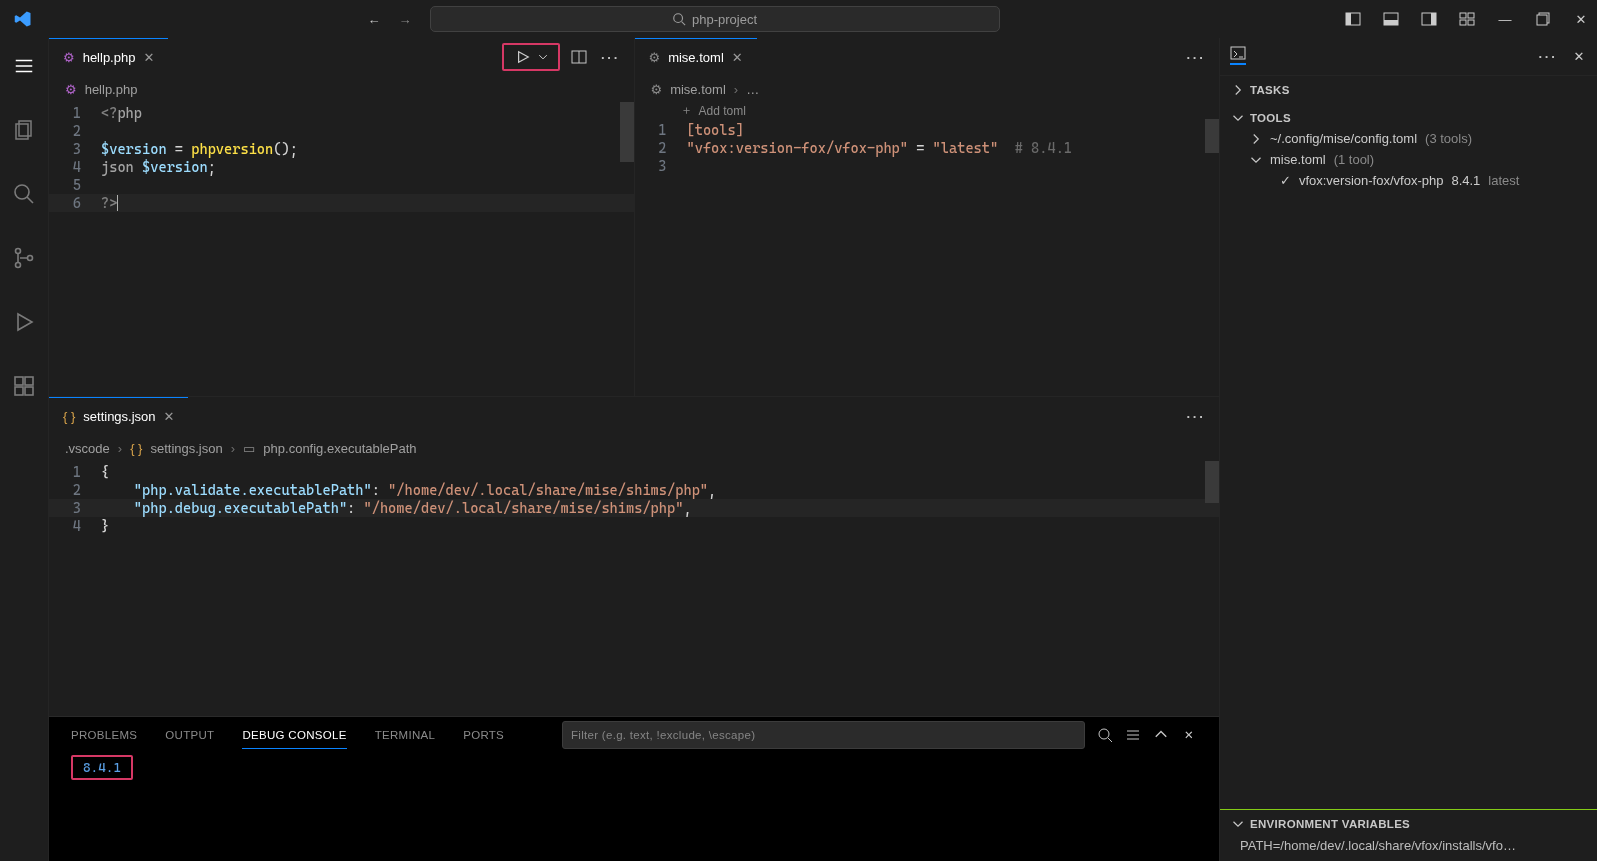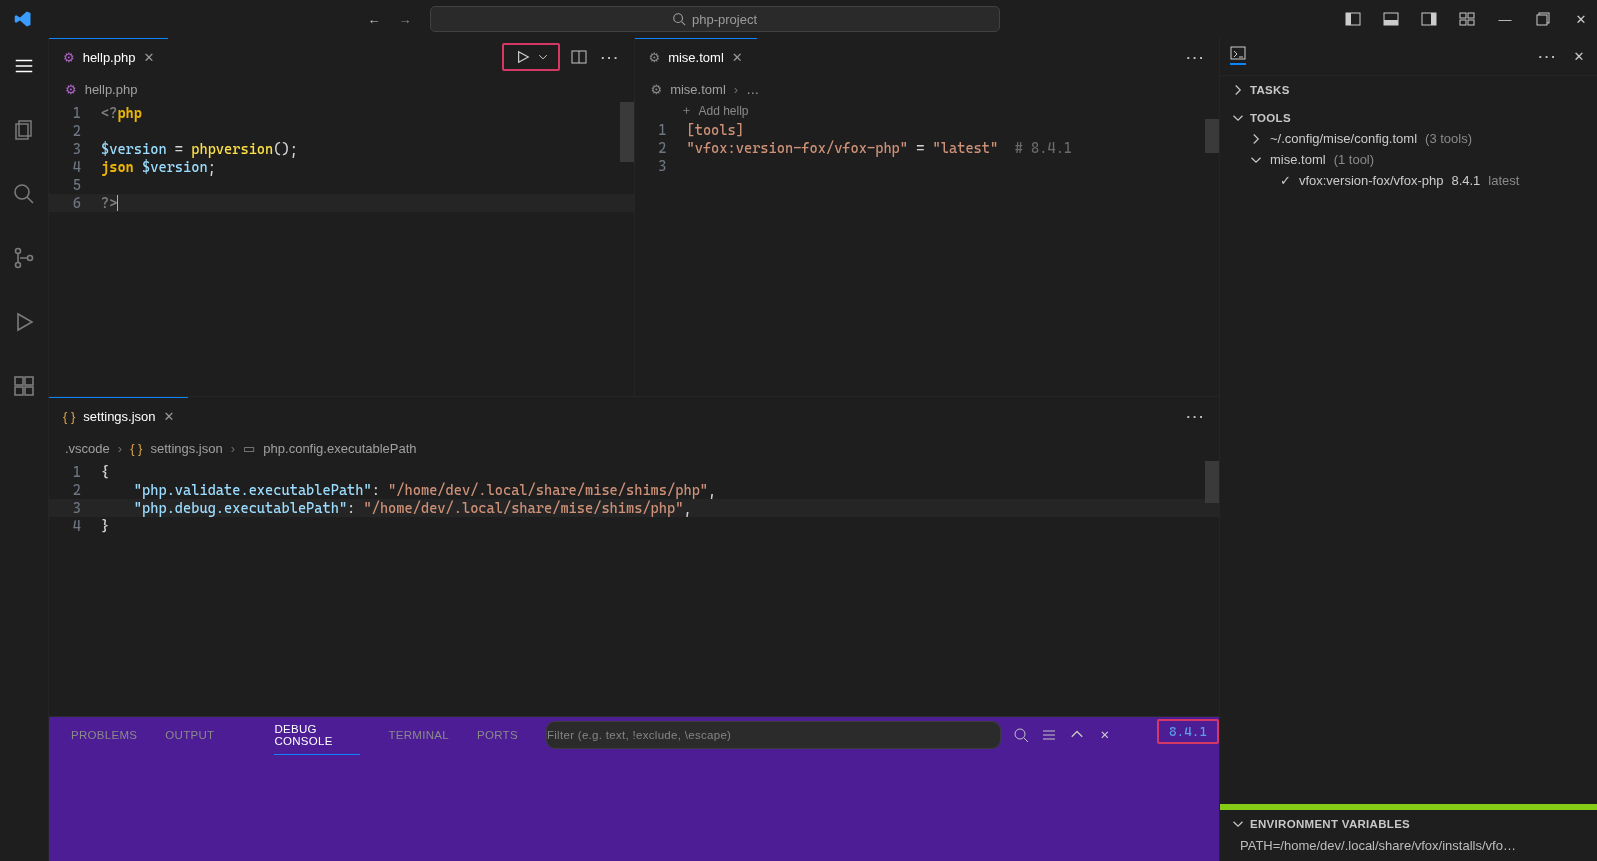--- a/index.html
+++ b/index.html
@@ -51,37 +51,37 @@
 
 .crumbs { height: 26px; display: flex; align-items: center; gap: 8px; padding: 0 16px; color: #a0a0a0; }
 .crumbs .sep { color:#6e6e6e; }
 .addtool { display:flex; align-items:center; gap:6px; color:#8a8a8a; font-size:12px; margin-left: 46px; }
 
 .code { flex:1; overflow:hidden; position: relative; }
 .codeinner { font-family: "Cascadia Code","Consolas",monospace; font-size: 14px; line-height: 18px; padding-top: 2px; }
 .ln { display:flex; }
 .gut { width: 52px; text-align: right; padding-right: 20px; color:#6e7681; }
 .txt { white-space: pre; }
-.tk-tag{color:#808080;} .tk-kw{color:#eab308;font-weight:bold;} .tk-var{color:#9cdcfe;} .tk-fn{color:#fde047;} .tk-pn{color:#d4d4d4;} .tk-str{color:#ce9178;} .tk-sec{color:#ce9178;} .tk-key{color:#9cdcfe;} .tk-cmt{color:#6a6a6a;}
+.tk-tag{color:#808080;} .tk-kw{color:#a3a3a3;} .tk-var{color:#9cdcfe;} .tk-fn{color:#fde047;} .tk-pn{color:#d4d4d4;} .tk-str{color:#ce9178;} .tk-sec{color:#ce9178;} .tk-key{color:#9cdcfe;} .tk-cmt{color:#6a6a6a;}
 .cursor { border-right: 1px solid #aeafad; }
 .curline { background: rgba(255,255,255,0.03); }
 .mini { position:absolute; top:0; right:0; width:14px; height:100%; }
 .mini .mbar { position:absolute; right:0; width:14px; background: #3a3a3a; }
 
 
 .loweredit { border-top: 1px solid #252525; display:flex; flex-direction:column; height: 320px; }
 
 
-.panel { border-top: 1px solid #2a2a2a; background:#4c1d95; display:flex; flex-direction:row; flex:1; min-height:0; }
+.panel { border-top: 1px solid #2a2a2a; background:#000000; display:flex; flex-direction:column; flex:1; min-height:0; }
 .paneltabs { height: 36px; display:flex; align-items:center; gap: 28px; padding: 0 22px; font-size: 11.5px; letter-spacing: .3px; }
 .ptab { color:#8a8a8a; text-transform: uppercase; }
-.ptab.active { color:#ffffff; position:relative;margin-left:32px; }
+.ptab.active { color:#ffffff; position:relative; }
 .ptab.active::after { content:""; position:absolute; left:0; right:0; bottom:-8px; height:1px; background:#0a84ff; }
 .panelright { margin-left:auto; display:flex; align-items:center; gap:12px; }
-.filter { width: 455px; height: 28px; background:#2b2b2b; border:1px solid #3c3c3c; border-radius:9px; color:#858585; display:flex; align-items:center; padding:0 0; }
+.filter { width: 523px; height: 28px; background:#2b2b2b; border:1px solid #3c3c3c; border-radius:3px; color:#858585; display:flex; align-items:center; padding:0 8px; }
 .pout { flex:1; padding: 2px 0 0 0; font-family: "Cascadia Code",monospace; }
 .outval { display:inline-block; border:2px solid #d63865; border-radius:2px; padding:3px 10px; color:#5aa0e6; margin-left: 22px; }
 
 
 .rightpanel { width: 378px; background:#1e1e1e; border-left:1px solid #252525; display:flex; flex-direction:column; }
 .rp-head { height:38px; display:flex; align-items:center; justify-content:flex-end; gap:10px; padding:0 10px; border-bottom: 1px solid #252525; }
 .section { padding: 4px 0; }
 .shdr { display:flex; align-items:center; gap:6px; padding: 4px 12px; font-size:11.5px; font-weight:600; letter-spacing:.3px; color:#c8c8c8; }
 .sitem { display:flex; align-items:center; gap:8px; padding: 3px 12px 3px 30px; color:#cccccc;text-align:center; }
 .sitem .dim { color:#8a8a8a; }
@@ -274,21 +274,21 @@
           </div>
         </div>
         <div class="crumbs">
           <span style="color:#8a8a8a">⚙</span>
           <span>mise.toml</span>
           <span class="sep">›</span>
           <span>…</span>
         </div>
         <div class="addtool">
           <span>＋</span>
-          <span>Add hellp</span>
+          <span>Add toml</span>
         </div>
         <div class="code">
           <div class="codeinner" id="code-right">
               <div class="ln">
                 <div class="gut">1</div>
                 <div class="txt"><span class="tk-sec">[tools]</span></div>
               </div>
               <div class="ln">
                 <div class="gut">2</div>
                 <div class="txt"><span class="tk-str">"vfox:version-fox/vfox-php"</span> <span class="tk-pn">=</span> <span class="tk-str">"latest"</span>  <span class="tk-cmt"># 8.4.1</span></div>
@@ -434,21 +434,21 @@
       <div class="sitem leaf">
         <span class="chk">✓</span>
         <span>vfox:version-fox/vfox-php</span>
         <span>8.4.1</span>
         <span class="badge">latest</span>
       </div>
     </div>
 
     <div style="flex:1"></div>
 
-    <div class="section" style="border-top:6px solid #84cc16">
+    <div class="section" style="border-top:1px solid #84cc16">
       <div class="shdr">
         <svg width="12" height="12" viewBox="0 0 16 16">
             <path d="M2 5l6 6 6-6" stroke="#c8c8c8" fill="none" stroke-width="1.6"></path>
           </svg>
         <span>ENVIRONMENT VARIABLES</span>
       </div>
       <div class="envline">PATH=/home/dev/.local/share/vfox/installs/vfo…</div>
     </div>
   </div>
 </div>

